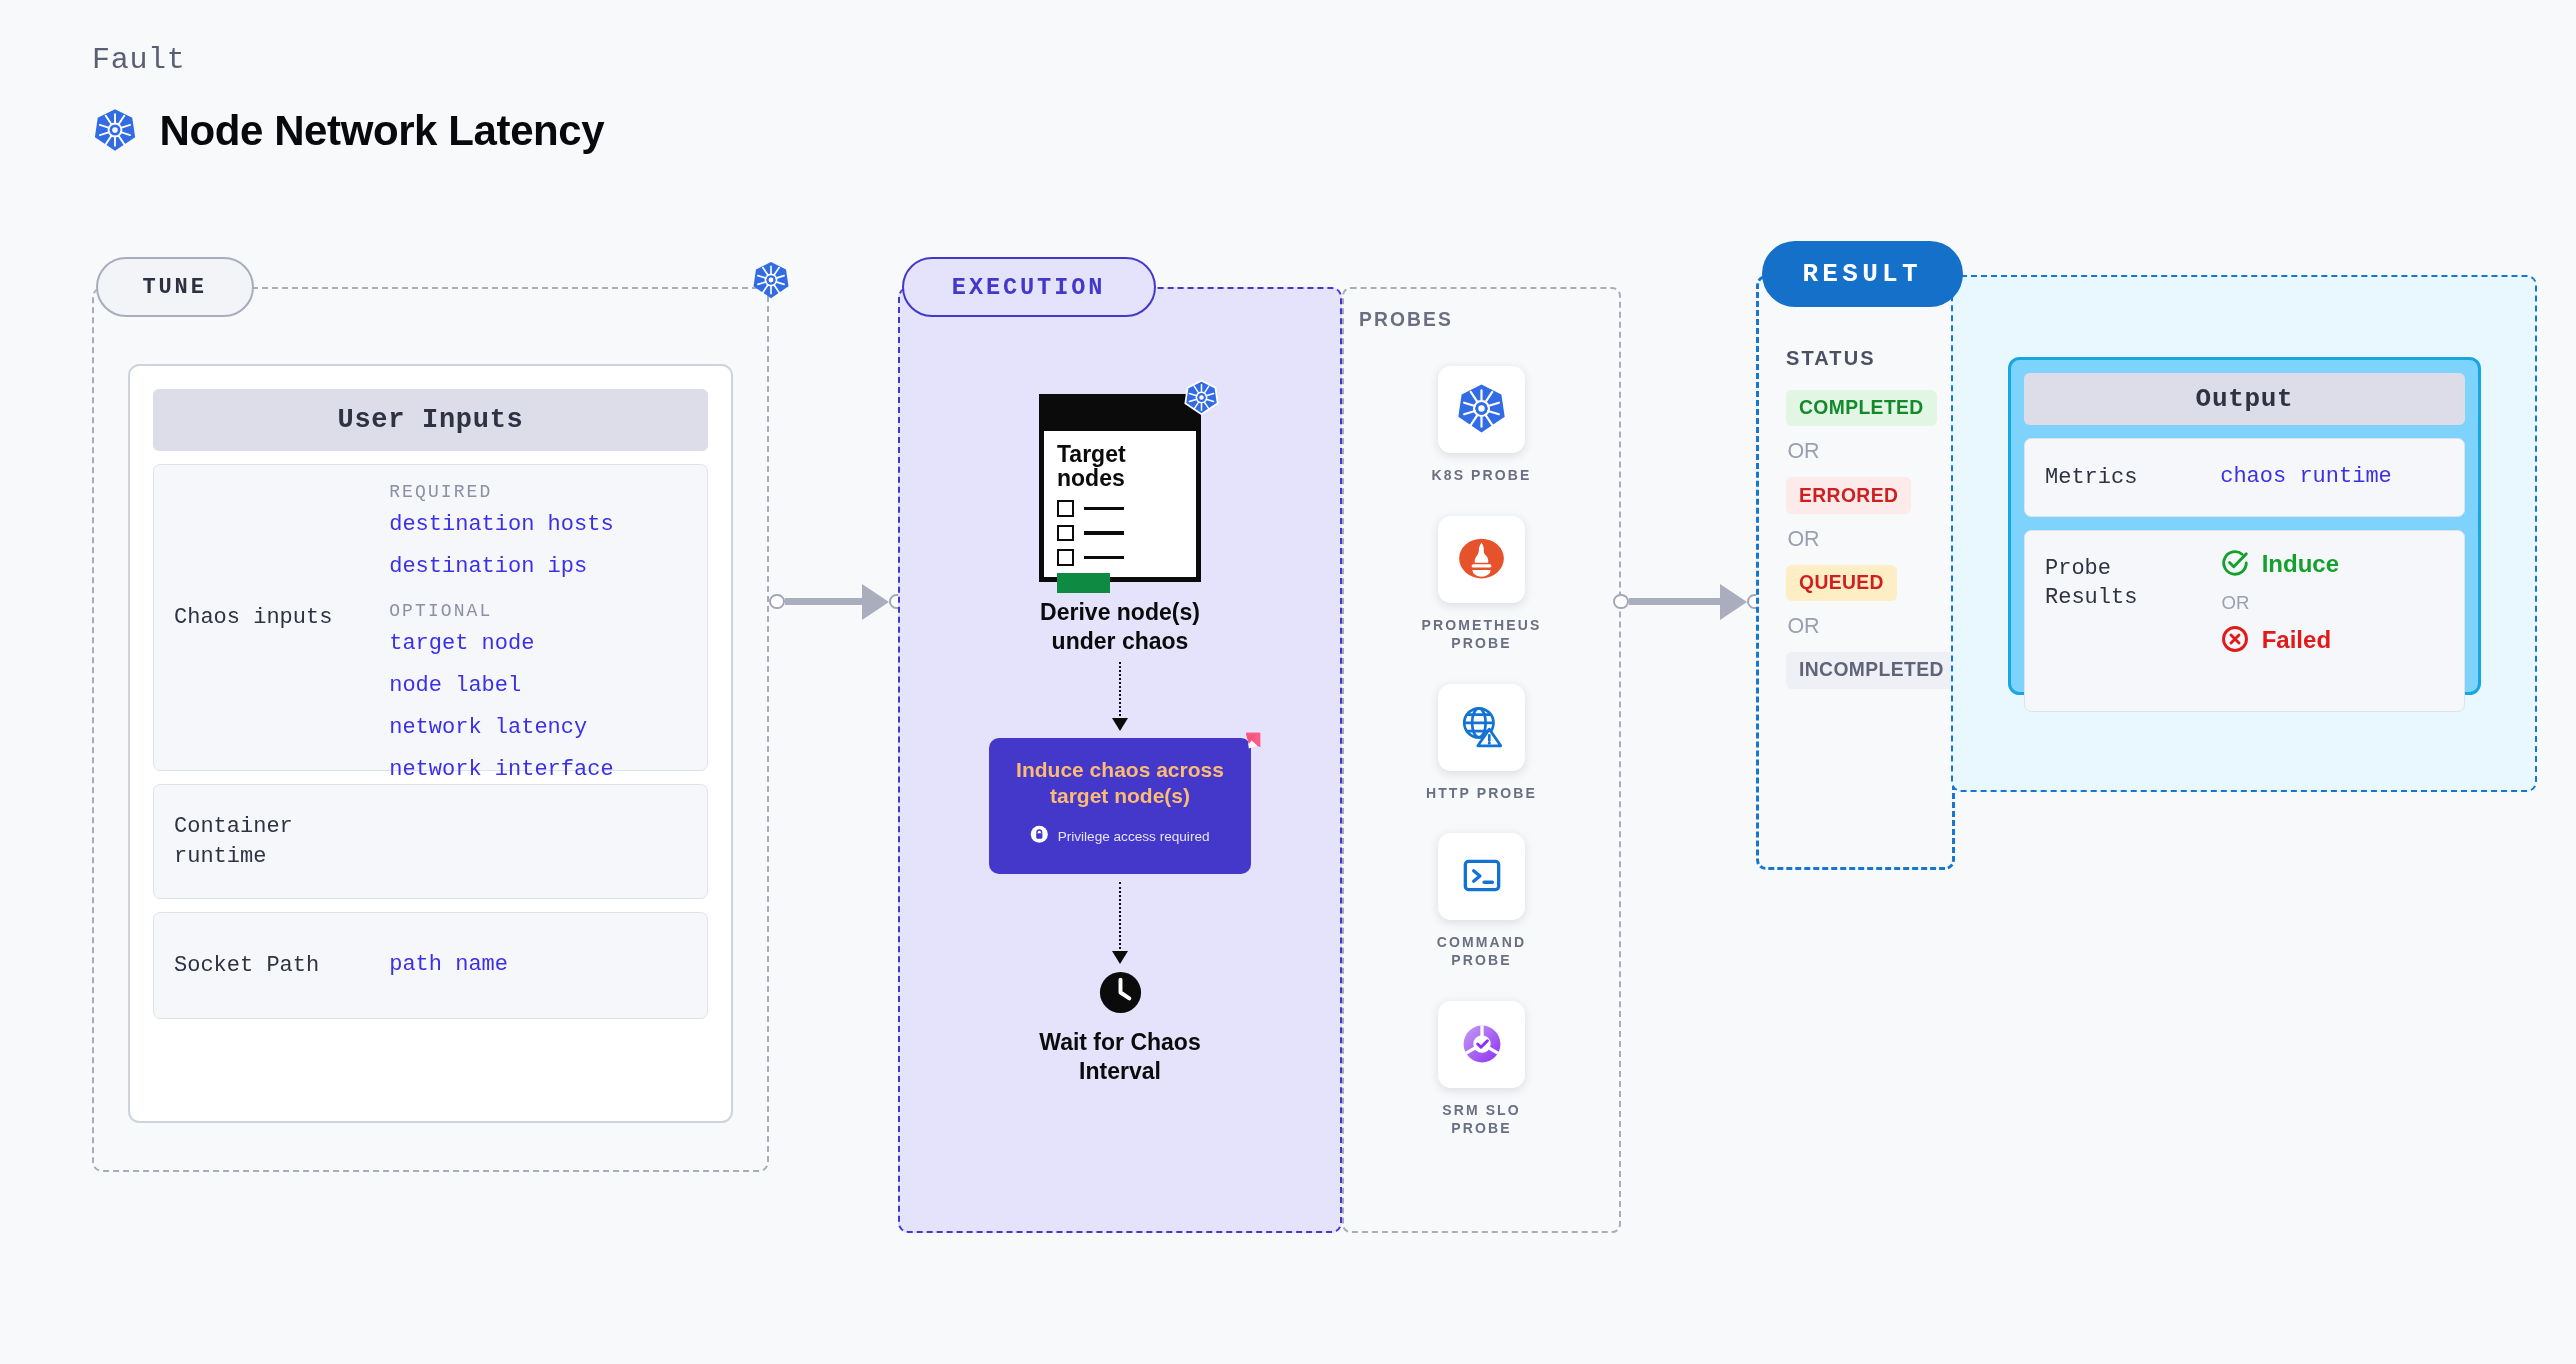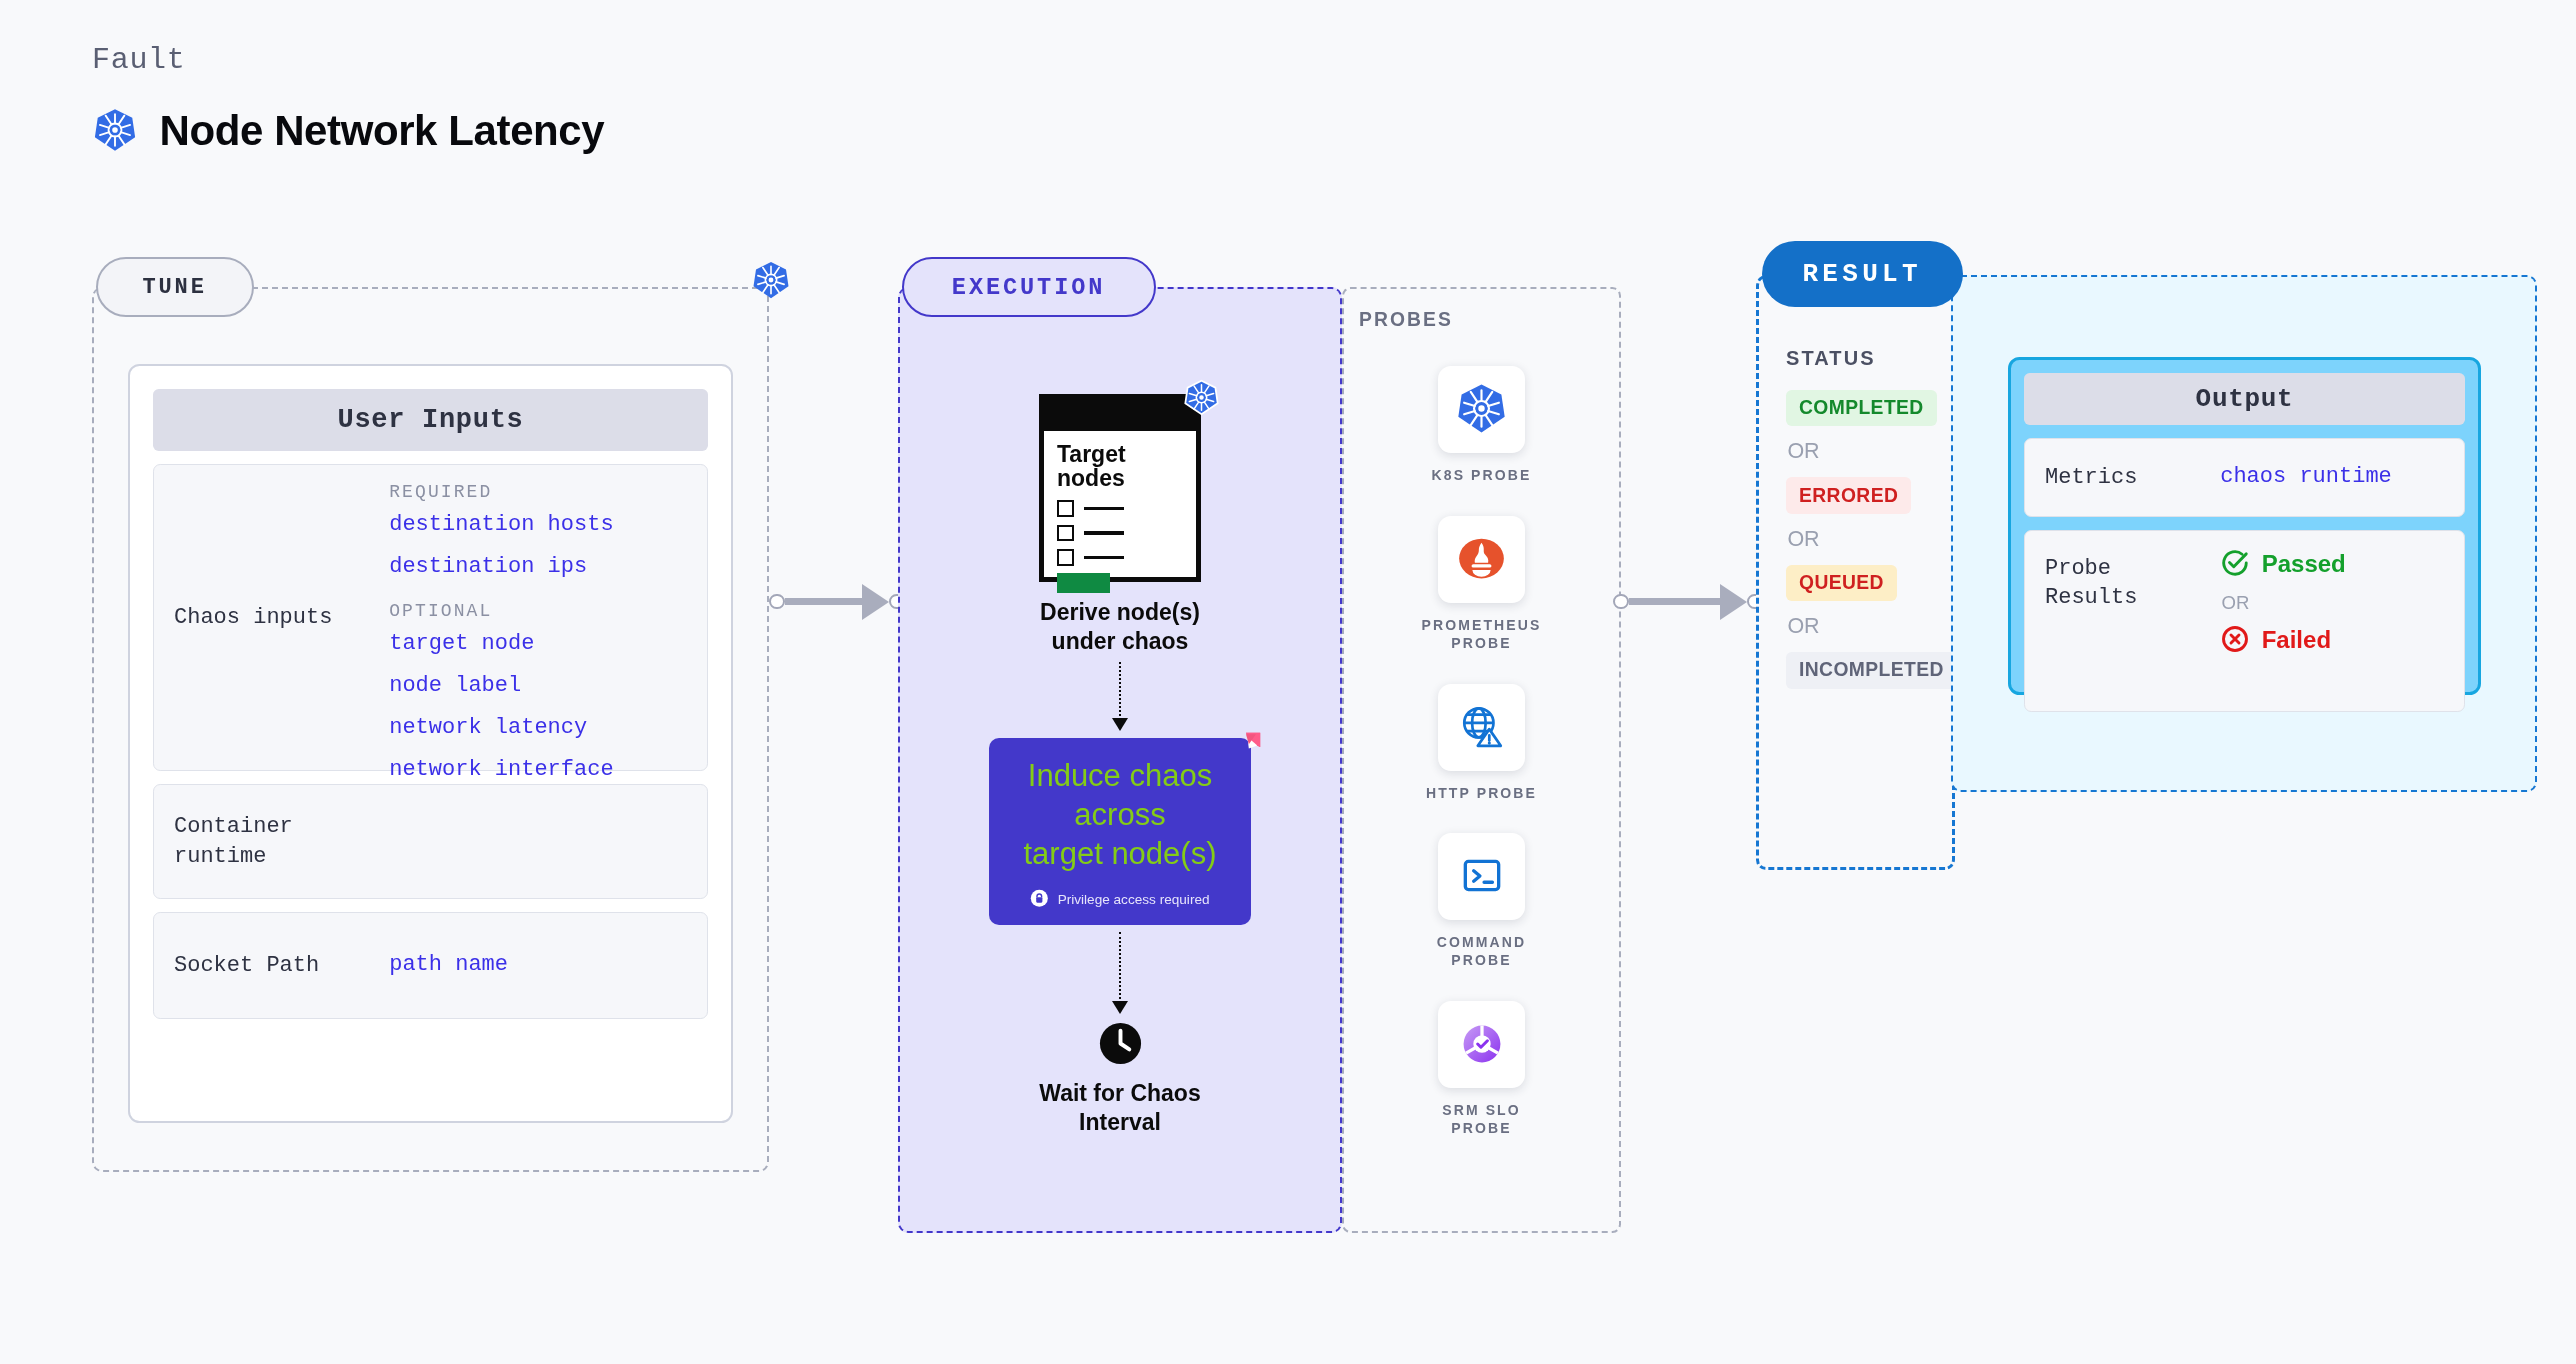--- a/index.html
+++ b/index.html
@@ -112,21 +112,21 @@
   .v-dash::after {
     content: ""; position: absolute; left: -8.6px; bottom: -2.9px;
     border-left: 8.6px solid transparent; border-right: 8.6px solid transparent;
     border-top: 13px solid #0b0b0b;
   }
   #induce-box {
     margin-top: 10px; width: 262px; min-height: 136px;
     background: #4338ca; border-radius: 10px; position: relative;
     padding: 18.6px 15.8px 14.3px; text-align: center;
   }
-  #induce-title { color: #84cc16; font-size: 31px; font-weight: normal; line-height: 1.25; }
+  #induce-title { color: #fdba74; font-size: 21px; font-weight: bold; line-height: 1.25; }
   #induce-priv {
     margin-top: 15.8px; display: flex; align-items: center; justify-content: center; gap: 8.6px;
     color: #e6e4fb; font-size: 13.6px;
   }
   .corner-badge { position: absolute; right: -11.5px; top: -8.6px; }
   #clock-icon { margin-top: 8.6px; }
 
   
   #probes-panel { left: 1342px; top: 287px; width: 279px; height: 946px; }
   #probes-frame { background: #f8f9fb; border: 2.1px dashed #a8adbd; border-radius: 8.6px; }
@@ -486,21 +486,21 @@
         <div>Results</div>
       </div>
       <div class="sc-values">
         <div class="res-line">
           <span>
             <svg width="30" height="30" viewBox="0 0 24 24">
               <path d="M21 12 a9 9 0 1 1 -3.3 -7" fill="none" stroke="#14a02c" stroke-width="2.3" stroke-linecap="round"></path>
               <path d="M7.6 11.6 L11 15 L21 4.7" fill="none" stroke="#14a02c" stroke-width="2.3" stroke-linecap="round" stroke-linejoin="round"></path>
             </svg>
           </span>
-          <span class="res-text" style="color:#14a02c;">Passed</span>
+          <span class="res-text" style="color:#14a02c;">Induce</span>
         </div>
         <div class="or-text" style="font-size:18.6px;margin:11.5px 0 10px 1.4px;">OR</div>
         <div class="res-line">
           <span>
             <svg width="30" height="30" viewBox="0 0 24 24">
               <circle cx="12" cy="12" r="9.2" fill="none" stroke="#e11919" stroke-width="2.3"></circle>
               <path d="M8.8 8.8 L15.2 15.2 M15.2 8.8 L8.8 15.2" fill="none" stroke="#e11919" stroke-width="2.3" stroke-linecap="round"></path>
             </svg>
           </span>
           <span class="res-text" style="color:#e11919;">Failed</span>

